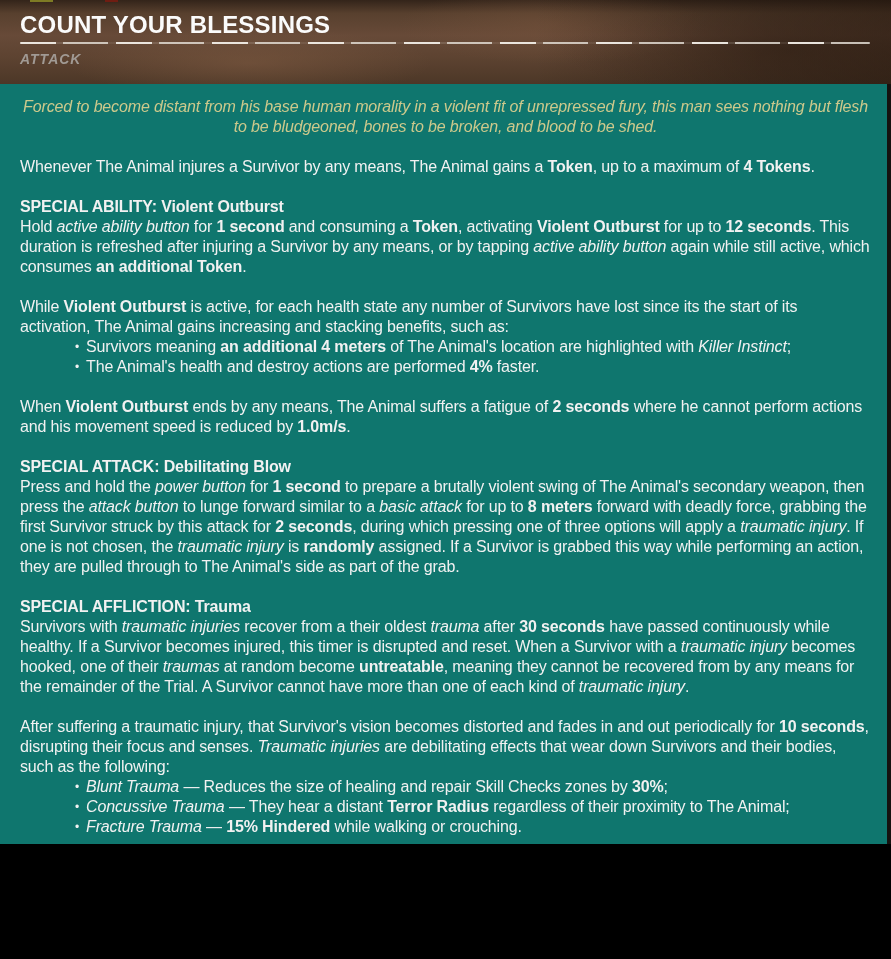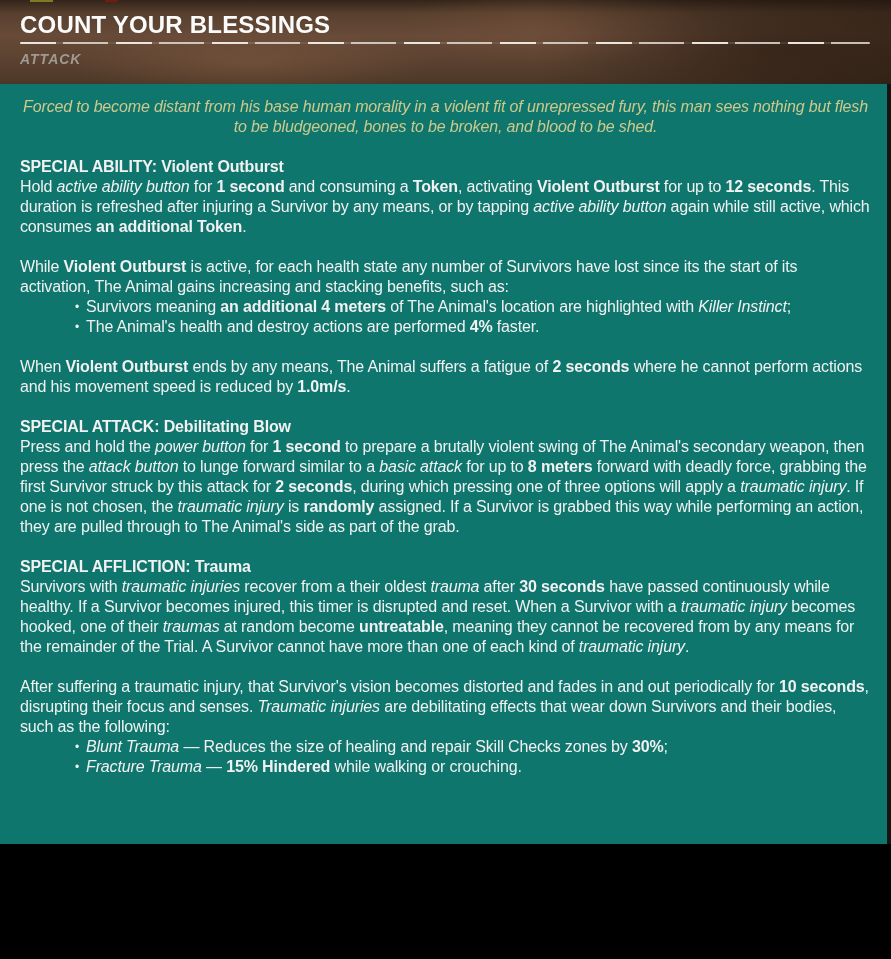--- a/index.html
+++ b/index.html
@@ -80,32 +80,34 @@
 <div class="panel">
   <div class="header">
     <div class="sliver sliver-olive"></div>
     <div class="sliver sliver-red"></div>
     <div class="header-title">COUNT YOUR BLESSINGS</div>
     <div class="header-divider"></div>
     <div class="header-subtitle">ATTACK</div>
   </div>
   <div class="body-area">
       <div class="block flavor" style="color: rgb(205, 201, 140);"><span>Forced to become distant from his base human morality in a violent fit of unrepressed fury, this man sees nothing but flesh to be bludgeoned, bones to be broken, and blood to be shed.</span></div>
+      <div class="block para"><span>Whenever The Animal injures a Survivor by any means, The Animal gains a </span><span class="rb">Token</span><span>, up to a maximum of </span><span class="rb">4 Tokens</span><span>.</span></div>
       <div class="block heading"><span class="rb">SPECIAL ABILITY: Violent Outburst</span></div>
       <div class="block para"><span>Hold </span><span class="ri">active ability button</span><span> for </span><span class="rb">1 second</span><span> and consuming a </span><span class="rb">Token</span><span>, activating </span><span class="rb">Violent Outburst</span><span> for up to </span><span class="rb">12 seconds</span><span>. This duration is refreshed after injuring a Survivor by any means, or by tapping </span><span class="ri">active ability button</span><span> again while still active, which consumes </span><span class="rb">an additional Token</span><span>.</span></div>
       <div class="block para-tight"><span>While </span><span class="rb">Violent Outburst</span><span> is active, for each health state any number of Survivors have lost since its the start of its activation, The Animal gains increasing and stacking benefits, such as:</span></div>
       <div class="bullets">
         <div class="bullet"><span class="dot">•</span><span>Survivors meaning </span><span class="rb">an additional 4 meters</span><span> of The Animal's location are highlighted with </span><span class="ri">Killer Instinct</span><span>;</span></div>
         <div class="bullet"><span class="dot">•</span><span>The Animal's health and destroy actions are performed </span><span class="rb">4%</span><span> faster.</span></div>
       </div>
       <div class="block para"><span>When </span><span class="rb">Violent Outburst</span><span> ends by any means, The Animal suffers a fatigue of </span><span class="rb">2 seconds</span><span> where he cannot perform actions and his movement speed is reduced by </span><span class="rb">1.0m/s</span><span>.</span></div>
       <div class="block heading"><span class="rb">SPECIAL ATTACK: Debilitating Blow</span></div>
       <div class="block para"><span>Press and hold the </span><span class="ri">power button</span><span> for </span><span class="rb">1 second</span><span> to prepare a brutally violent swing of The Animal's secondary weapon, then press the </span><span class="ri">attack button</span><span> to lunge forward similar to a </span><span class="ri">basic attack</span><span> for up to </span><span class="rb">8 meters</span><span> forward with deadly force, grabbing the first Survivor struck by this attack for </span><span class="rb">2 seconds</span><span>, during which pressing one of three options will apply a </span><span class="ri">traumatic injury</span><span>. If one is not chosen, the </span><span class="ri">traumatic injury</span><span> is </span><span class="rb">randomly</span><span> assigned. If a Survivor is grabbed this way while performing an action, they are pulled through to The Animal's side as part of the grab.</span></div>
       <div class="block heading"><span class="rb">SPECIAL AFFLICTION: Trauma</span></div>
       <div class="block para"><span>Survivors with </span><span class="ri">traumatic injuries</span><span> recover from a their oldest </span><span class="ri">trauma</span><span> after </span><span class="rb">30 seconds</span><span> have passed continuously while healthy. If a Survivor becomes injured, this timer is disrupted and reset. When a Survivor with a </span><span class="ri">traumatic injury</span><span> becomes hooked, one of their </span><span class="ri">traumas</span><span> at random become </span><span class="rb">untreatable</span><span>, meaning they cannot be recovered from by any means for the remainder of the Trial. A Survivor cannot have more than one of each kind of </span><span class="ri">traumatic injury</span><span>.</span></div>
       <div class="block para-tight"><span>After suffering a traumatic injury, that Survivor's vision becomes distorted and fades in and out periodically for </span><span class="rb">10 seconds</span><span>, disrupting their focus and senses. </span><span class="ri">Traumatic injuries</span><span> are debilitating effects that wear down Survivors and their bodies, such as the following:</span></div>
       <div class="bullets">
         <div class="bullet"><span class="dot">•</span><span class="ri">Blunt Trauma</span><span> — Reduces the size of healing and repair Skill Checks zones by </span><span class="rb">30%</span><span>;</span></div>
+        <div class="bullet"><span class="dot">•</span><span class="ri">Concussive Trauma</span><span> — They hear a distant </span><span class="rb">Terror Radius</span><span> regardless of their proximity to The Animal;</span></div>
         <div class="bullet"><span class="dot">•</span><span class="ri">Fracture Trauma</span><span> — </span><span class="rb">15% Hindered</span><span> while walking or crouching.</span></div>
       </div>
     </div>
   <div class="right-edge"></div>
 </div>
 
 </body></html>

